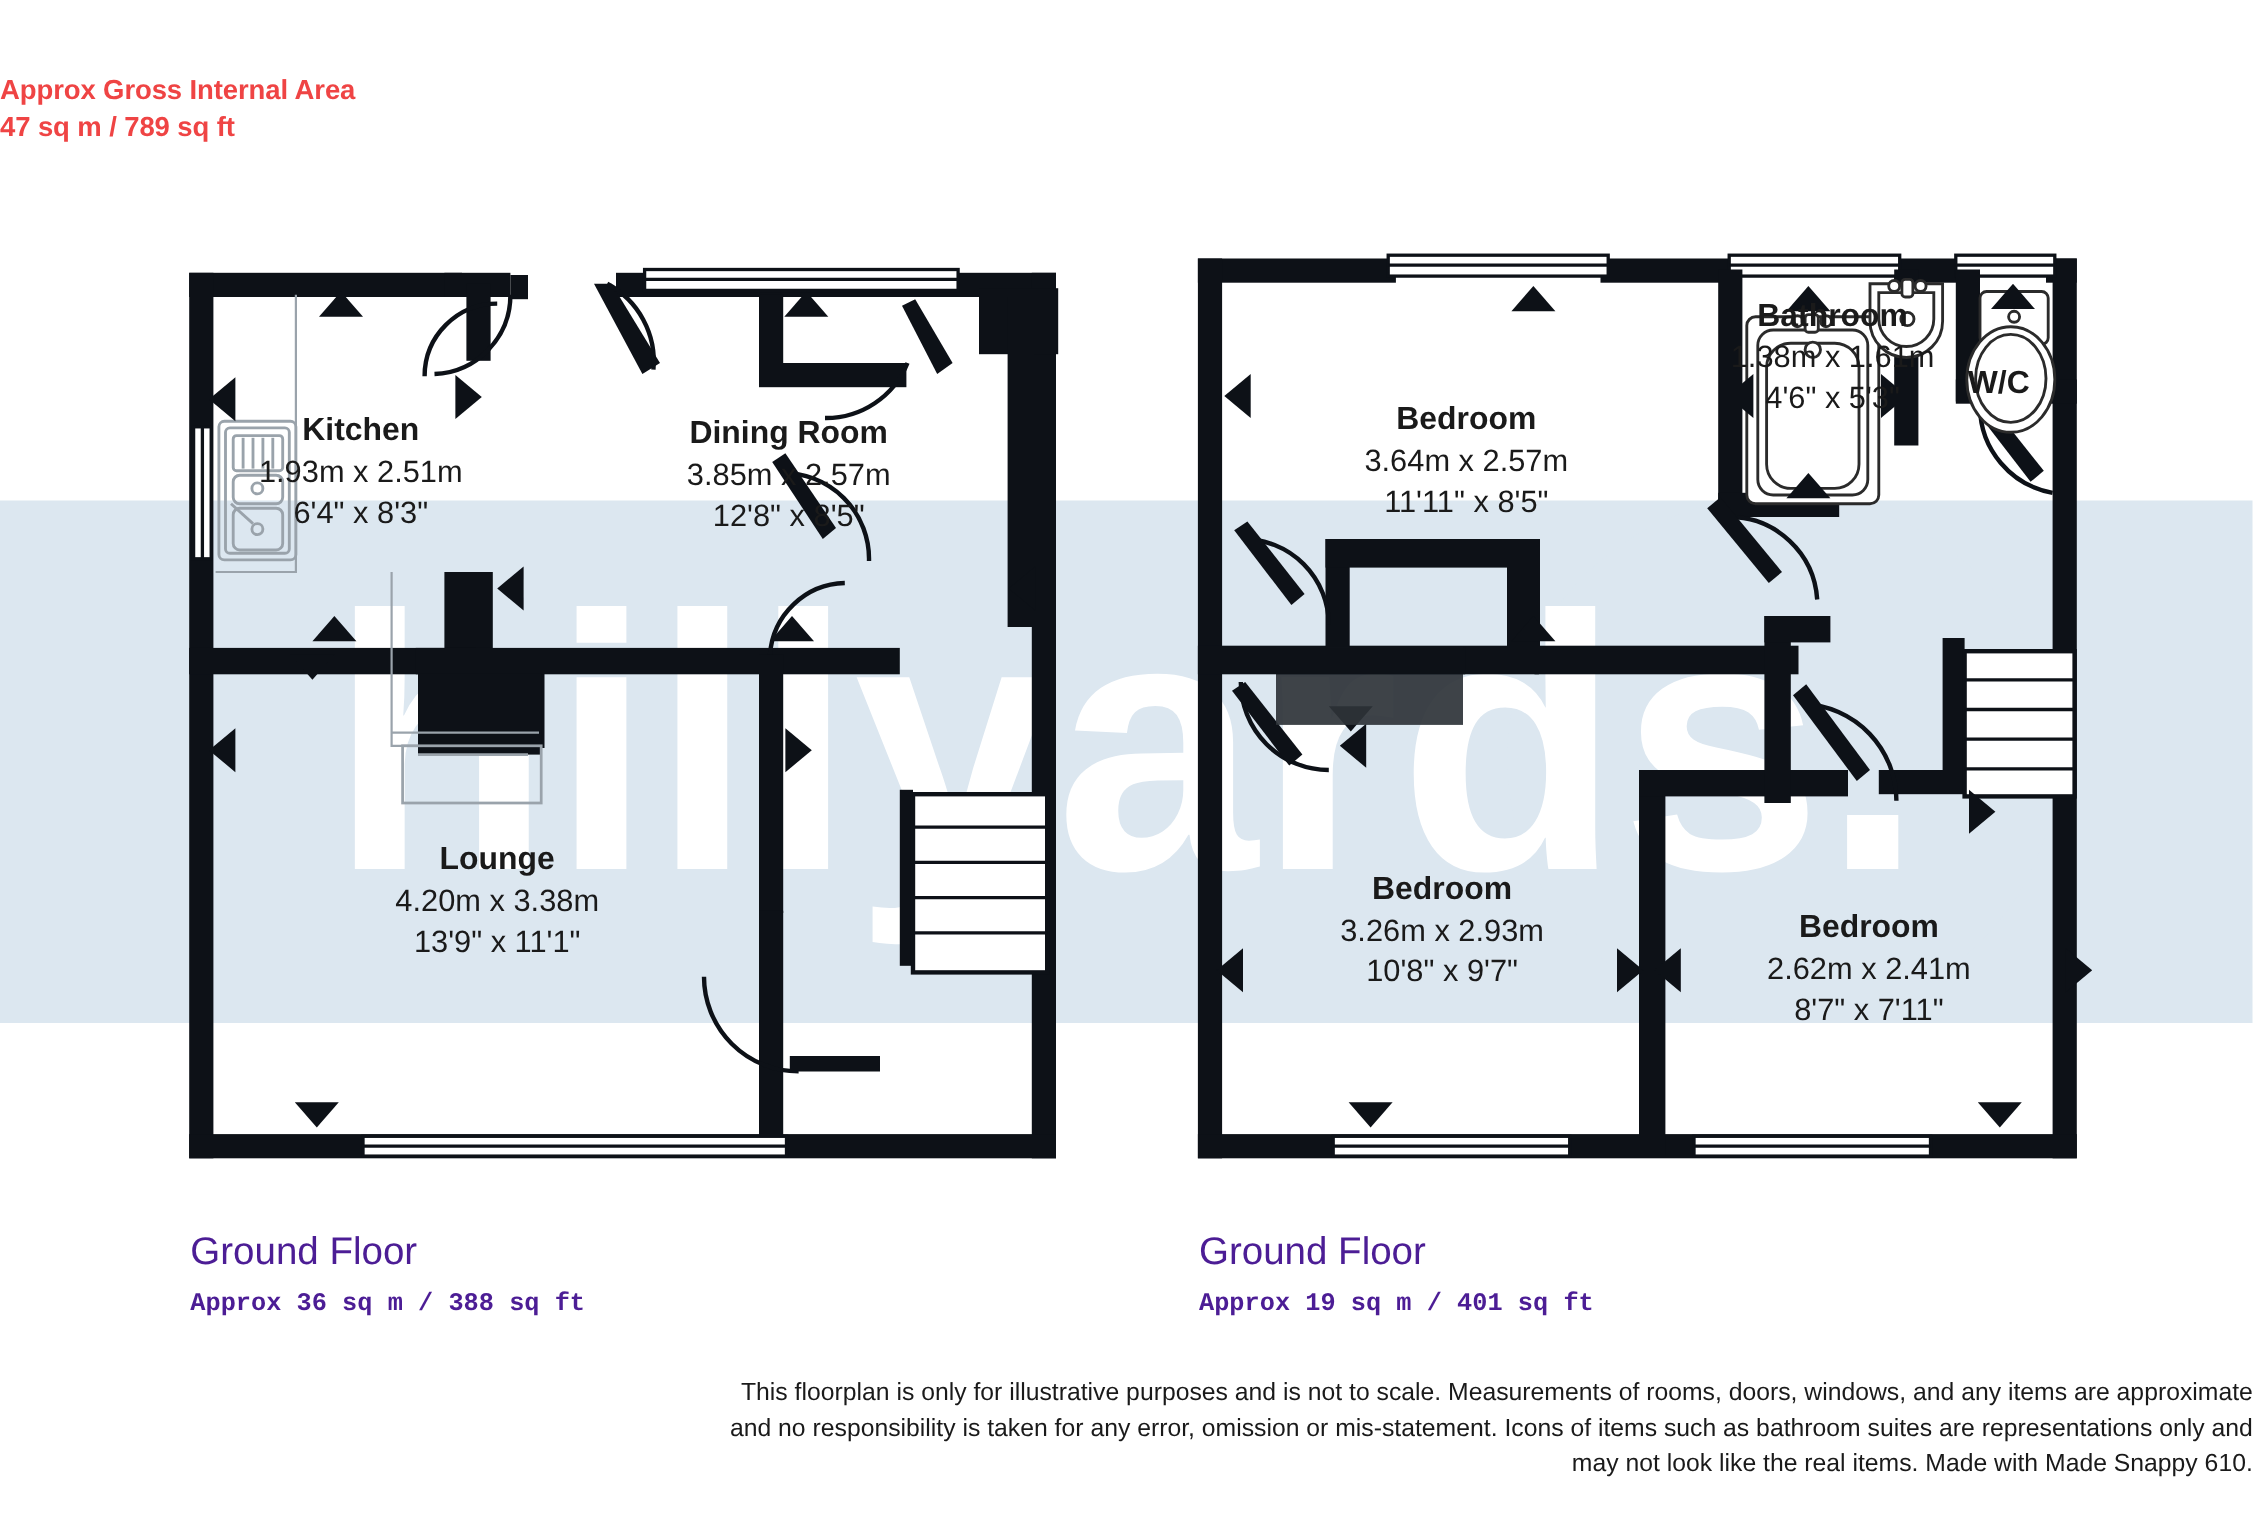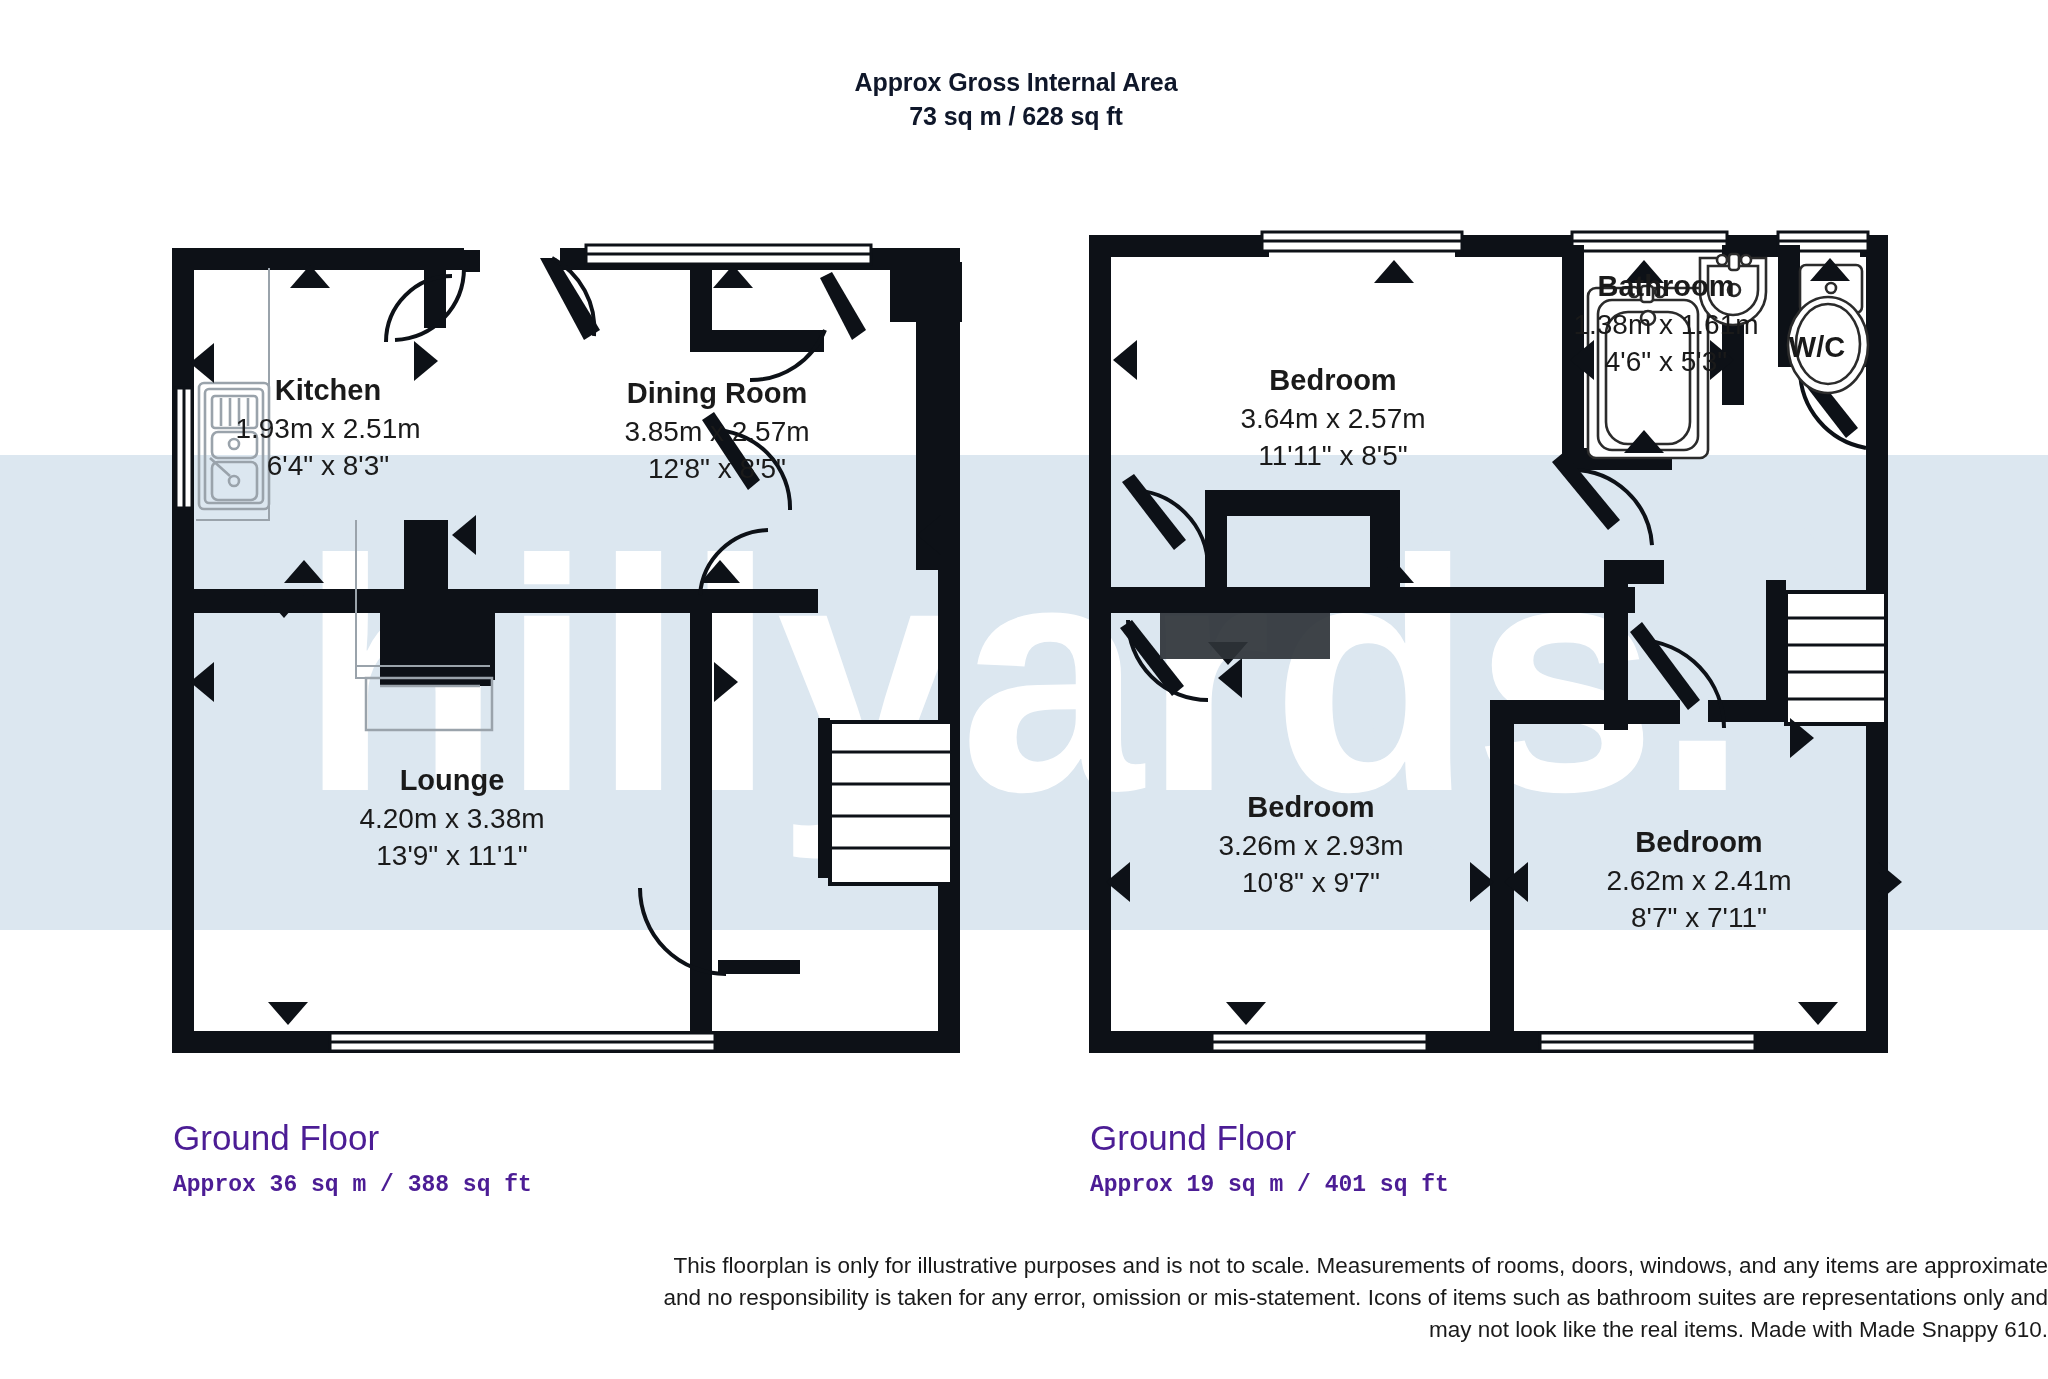--- a/index.html
+++ b/index.html
@@ -11,24 +11,24 @@
     overflow: hidden;
   }
   #page {
     position: relative;
     width: 2048px; height: 1379px;
     background: #ffffff;
   }
   .hdr {
     position: absolute;
     left: 0; right: 16px; top: 66px;
-    text-align: center;
+    text-align: left;
     font-weight: bold;
     font-size: 25px;
-    color: #0f172a;
+    color: #ef4444;
     line-height: 1.34;
     letter-spacing: -0.1px;
   }
   .hdr div { white-space: pre; }
 
   #plansvg {
     position: absolute;
     left: 0; top: 0;
     width: 2048px; height: 1379px;
   }
@@ -62,21 +62,21 @@
   }
   .disclaimer div { white-space: pre; }
 </style>
 </head>
 <body>
 
 <div id="page">
 
   <div class="hdr">
     <div>Approx Gross Internal Area</div>
-    <div>73 sq m / 628 sq ft</div>
+    <div>47 sq m / 789 sq ft</div>
   </div>
 
   <svg id="plansvg" viewBox="0 0 2048 1379">
     <defs>
       <clipPath id="gf-clip">
           <rect x="172" y="243" width="790" height="810"></rect>
         </clipPath>
       <clipPath id="ff-clip">
           <rect x="1089" y="233" width="810" height="820"></rect>
         </clipPath>

